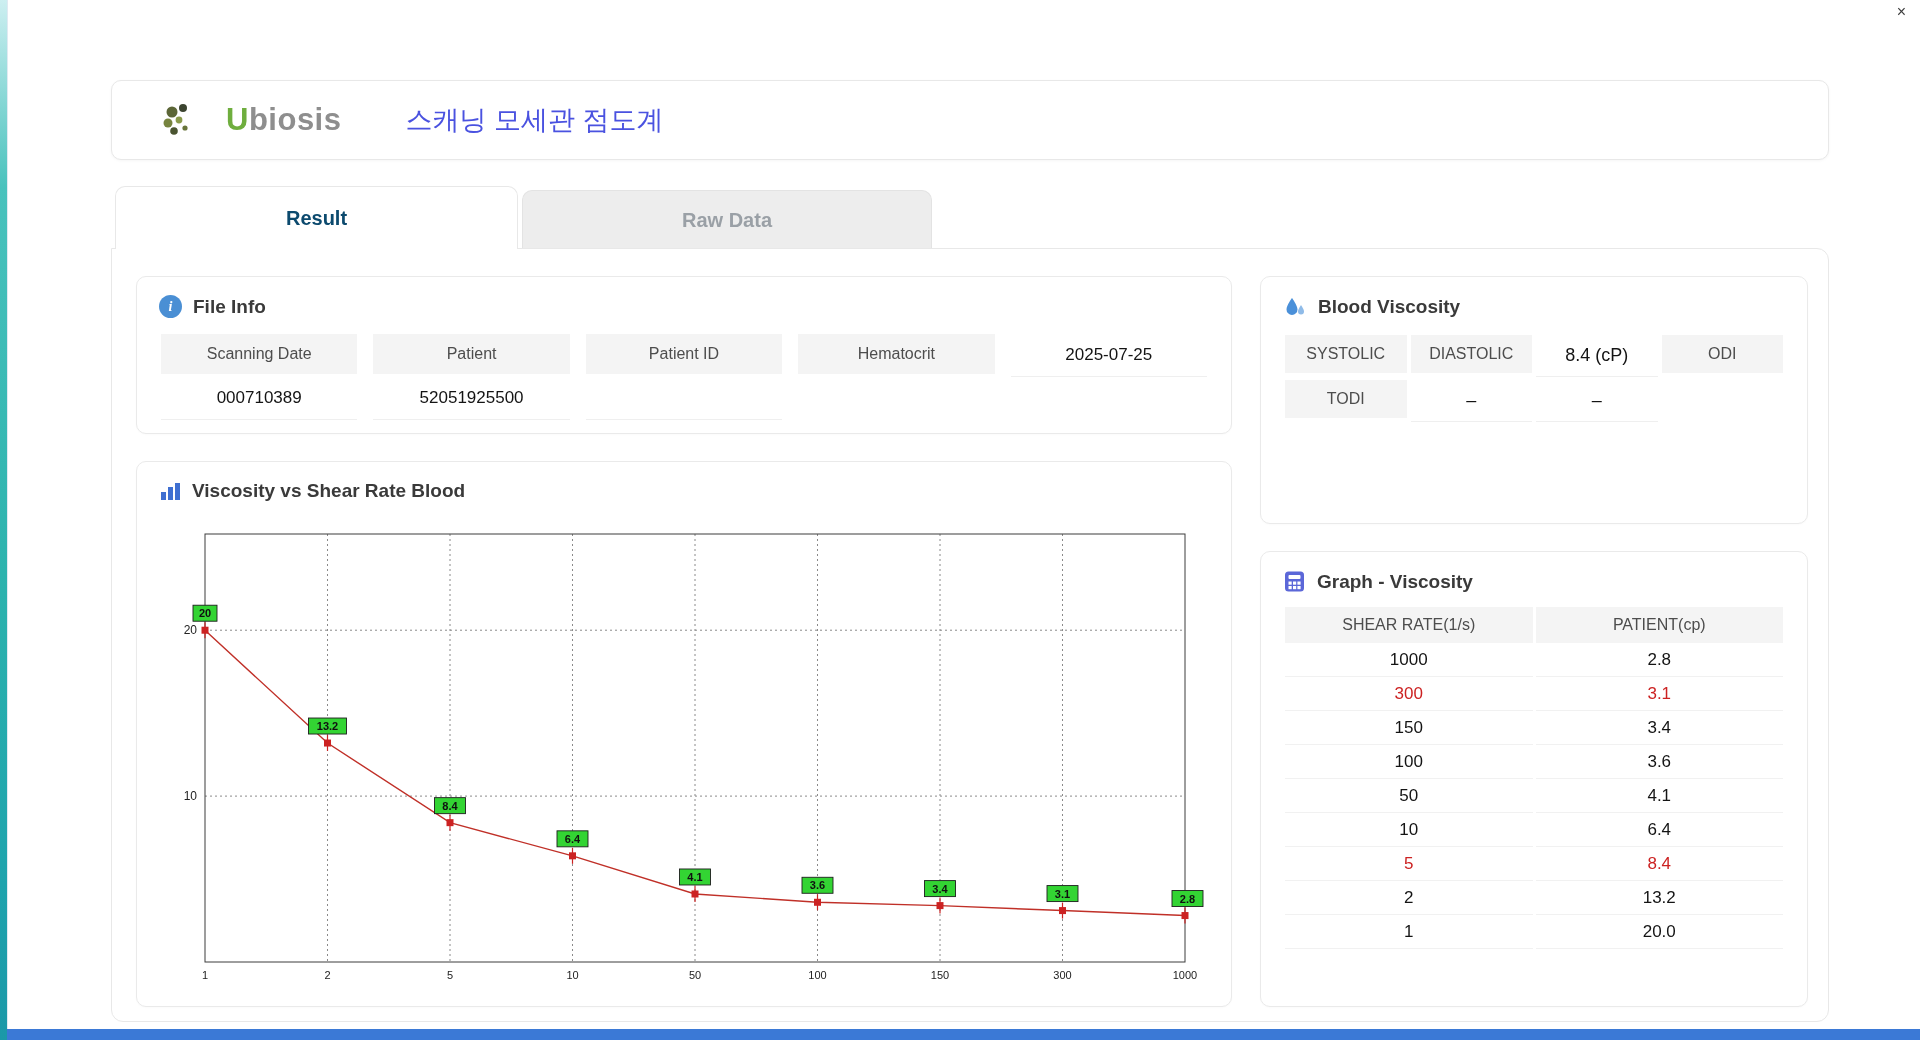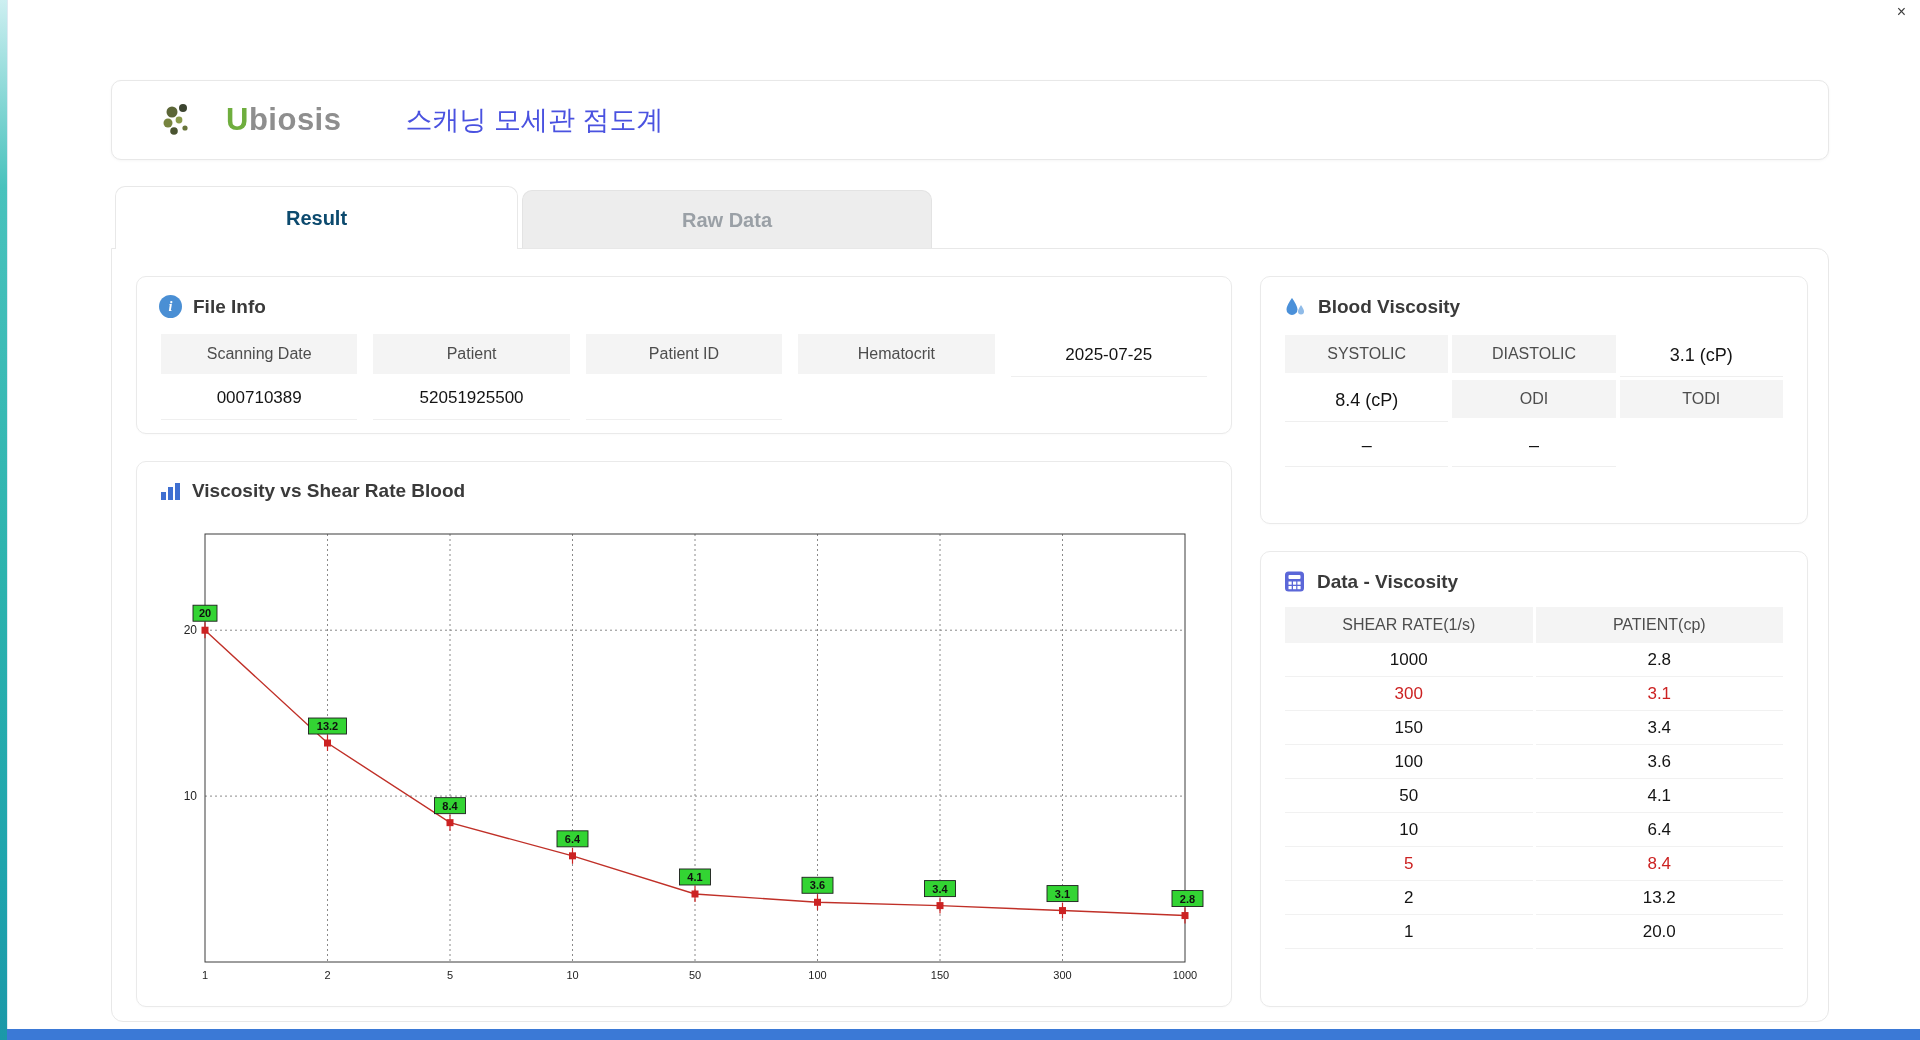--- a/index.html
+++ b/index.html
@@ -89,21 +89,21 @@
     background:#f4f4f4; height:40px; display:flex; align-items:center; justify-content:center;
     font-size:16px; color:#4d4d4d;
   }
   .val-cell {
     height:43px; display:flex; align-items:center; justify-content:center;
     font-size:17px; color:#141414; border-bottom:1px solid #efefef; background:#fff;
   }
 
   
   .bv-grid {
-    display:grid; grid-template-columns:1fr 1fr 1fr; gap:3px 4px; padding:16px 24px 0 24px;
+    display:grid; grid-template-columns:1fr 1fr 1fr 1fr; gap:3px 4px; padding:16px 24px 0 24px;
   }
   .bv-grid .hdr-cell { height:38px; }
   .bv-grid .val-cell { height:42px; font-size:18px; }
 
   
   .sv-grid { display:grid; grid-template-columns:1fr 1fr; gap:0 3px; padding:14px 24px 0 24px; }
   .sv-grid .hdr-cell { height:36px; }
   .sv-row { display:contents; }
   .sv-cell {
     height:34px; display:flex; align-items:center; justify-content:center;
@@ -240,21 +240,20 @@
           <svg width="24" height="24" viewBox="0 0 24 24">
             <path d="M9 3 C9 3 3.5 10.5 3.5 14.4 a5.5 5.5 0 0 0 11 0 C14.5 10.5 9 3 9 3 Z" fill="#4a90d9"></path>
             <path d="M18 10 C18 10 15 14.3 15 16.4 a3 3 0 0 0 6 0 C21 14.3 18 10 18 10 Z" fill="#8fbbe8"></path>
           </svg>
         </span>
         <span>Blood Viscosity</span>
       </div>
       <div class="bv-grid">
         <div class="hdr-cell">SYSTOLIC</div>
         <div class="hdr-cell">DIASTOLIC</div>
-        <div class="val-cell">3.1 (cP)</div>
         <div class="val-cell">8.4 (cP)</div>
         <div class="hdr-cell">ODI</div>
         <div class="hdr-cell">TODI</div>
         <div class="val-cell">–</div>
         <div class="val-cell">–</div>
       </div>
     </div>
 
     <div class="panel" id="sv-panel">
       <div class="panel-title">
@@ -263,21 +262,21 @@
             <rect x="2" y="1.5" width="19" height="20" rx="3.5" fill="#5b67d8"></rect>
             <rect x="5.5" y="5" width="12" height="4" rx="1" fill="#ffffff"></rect>
             <rect x="5.5" y="11.5" width="3.2" height="3.2" fill="#ffffff"></rect>
             <rect x="10" y="11.5" width="3.2" height="3.2" fill="#ffffff"></rect>
             <rect x="14.4" y="11.5" width="3.2" height="3.2" fill="#ffffff"></rect>
             <rect x="5.5" y="16" width="3.2" height="3.2" fill="#ffffff"></rect>
             <rect x="10" y="16" width="3.2" height="3.2" fill="#ffffff"></rect>
             <rect x="14.4" y="16" width="3.2" height="3.2" fill="#ffffff"></rect>
           </svg>
         </span>
-        <span>Data - Viscosity</span>
+        <span>Graph - Viscosity</span>
       </div>
       <div class="sv-grid">
         <div class="hdr-cell">SHEAR RATE(1/s)</div>
         <div class="hdr-cell">PATIENT(cp)</div>
 
         <div class="sv-row">
           <div class="sv-cell">1000</div>
           <div class="sv-cell">2.8</div>
         </div>
         <div class="sv-row red">

